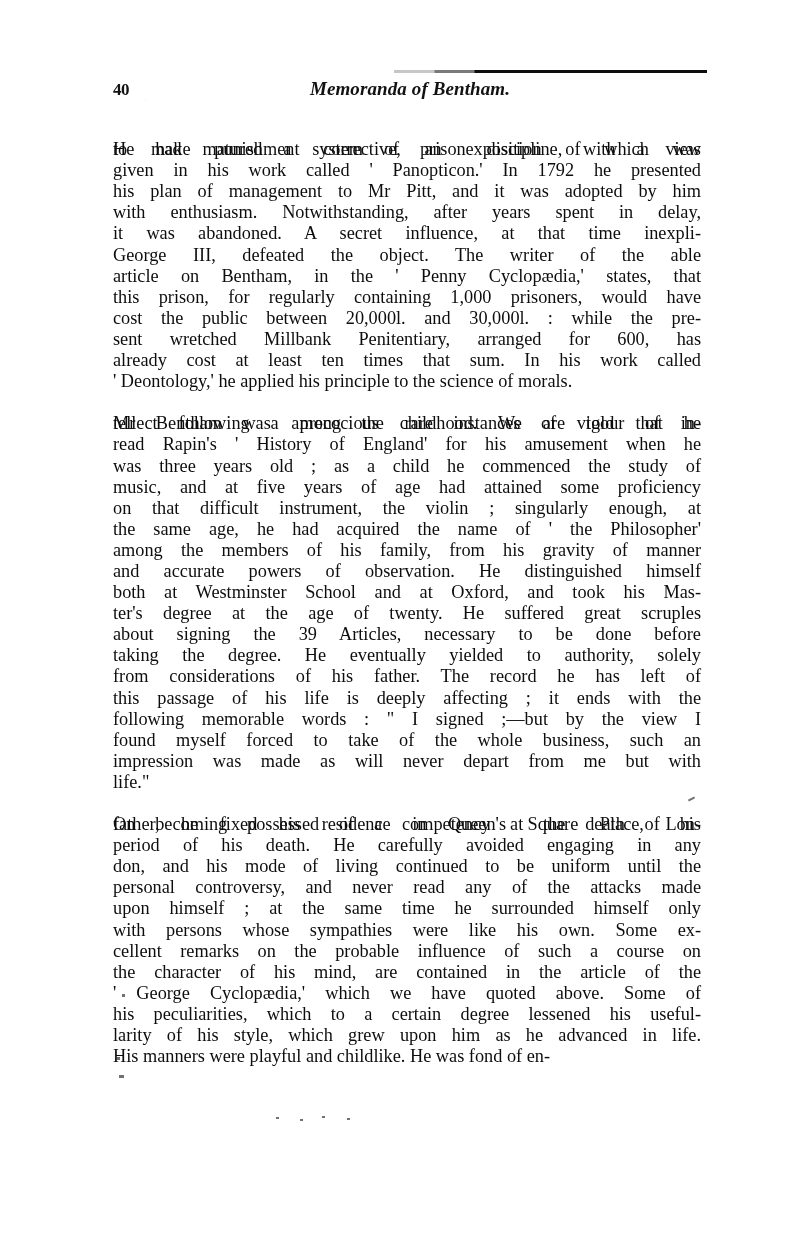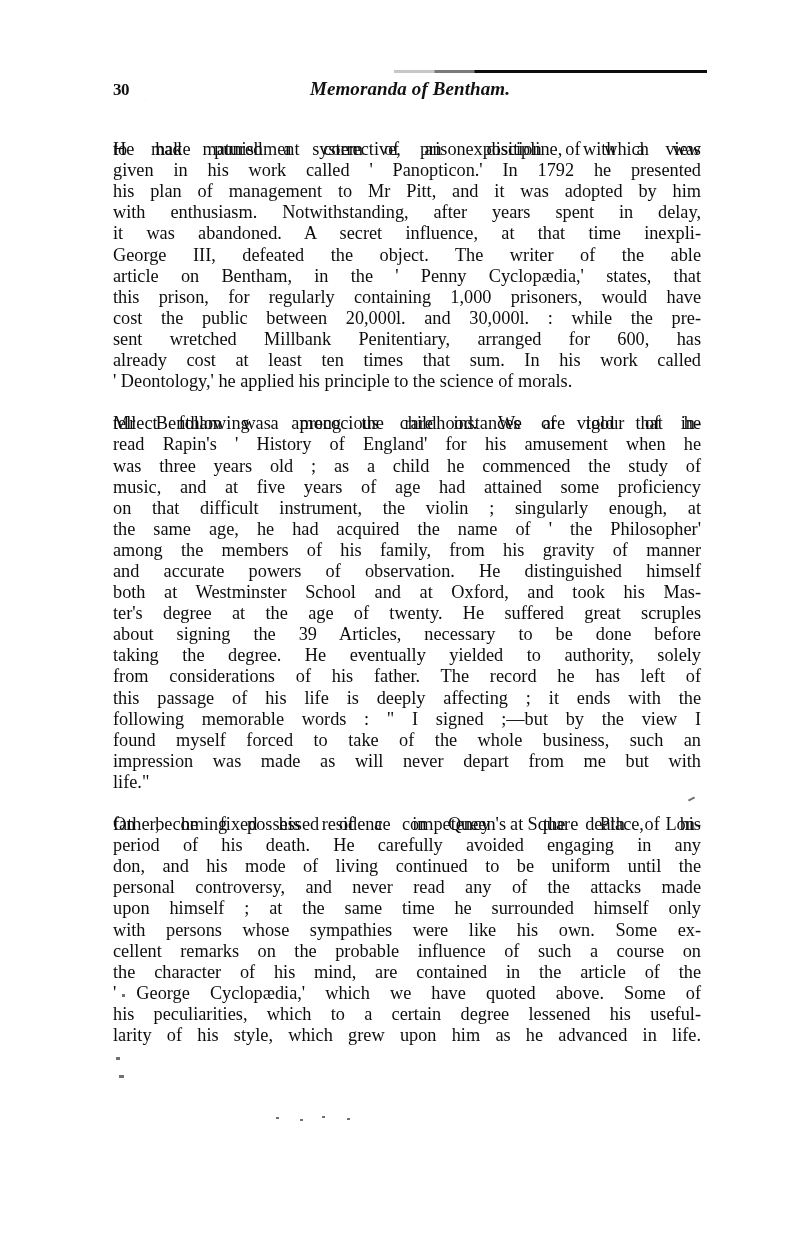--- a/index.html
+++ b/index.html
@@ -123,21 +123,21 @@
 </style>
 </head>
 <body>
 
 <div id="page">
 
   <div id="page-paper"></div>
 
   <div id="header">
     <div id="head-rule"></div>
-    <div id="page-number">30</div>
+    <div id="page-number">40</div>
     <div id="running-title">Memoranda of Bentham.</div>
   </div>
 
   <div id="body-text">
       <span class="line indent"><span class="ind"></span><span class="just">He had matured a system of prison discipline, with a view</span></span>
       <span class="line">
         <span class="just">to make punishment corrective, an exposition of which was</span>
       </span>
       <span class="line">
         <span class="just">given in his work called ' Panopticon.'  In 1792 he presented</span>
@@ -253,20 +253,23 @@
         <span class="just">the character of his mind, are contained in the article of the</span>
       </span>
       <span class="line">
         <span class="just">' George Cyclopædia,' which we have quoted above.  Some of</span>
       </span>
       <span class="line">
         <span class="just">his peculiarities, which to a certain degree lessened his useful-</span>
       </span>
       <span class="line">
         <span class="just">larity of his style, which grew upon him as he advanced in life.</span>
+      </span>
+      <span class="line last">
+        <span class="just">His manners were playful and childlike.  He was fond of en-</span>
       </span>
     </div>
 
 <div class="speck" style="left: 688px; top: 798px; width: 7px; height: 2px; transform: rotate(-28deg);"></div>
     <div class="speck" style="left: 276px; top: 1117px; width: 3px; height: 2px;"></div>
     <div class="speck" style="left: 300px; top: 1119px; width: 3px; height: 2px;"></div>
     <div class="speck" style="left: 322px; top: 1116px; width: 3px; height: 2px;"></div>
     <div class="speck" style="left: 347px; top: 1118px; width: 3px; height: 2px;"></div>
     <div class="speck" style="left: 122px; top: 994px; width: 3px; height: 3px;"></div>
     <div class="speck" style="left: 116px; top: 1057px; width: 4px; height: 3px;"></div>

